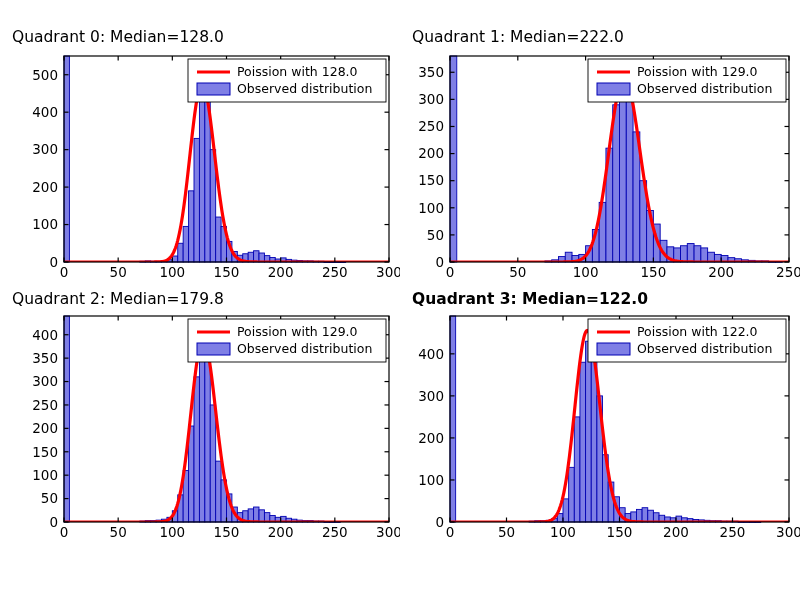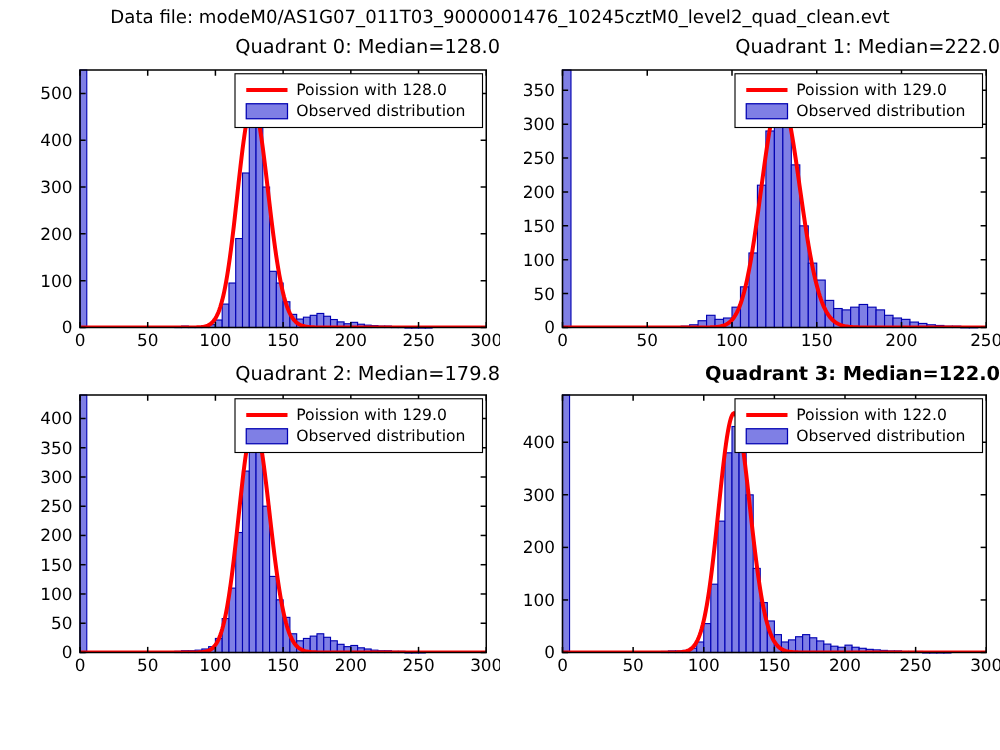--- a/index.html
+++ b/index.html
@@ -30,42 +30,42 @@
     font-family: "DejaVu Sans", sans-serif;
     white-space: nowrap;
   }
   .panel {
     position: absolute;
   }
   .panel-title {
     position: absolute;
     left: 0;
     width: 100%;
-    text-align: right;
+    text-align: left;
     font-size: 15.5px;
     color: #000000;
     white-space: nowrap;
+    padding-left: 12px;
   }
   svg { display: block; }
   .tick-label {
     font-family: "DejaVu Sans", sans-serif;
     font-size: 13.5px;
     fill: #000000;
   }
   .legend-label {
     font-family: "DejaVu Sans", sans-serif;
     font-size: 12.5px;
     fill: #000000;
   }
 </style>
 </head>
 <body>
 
 <div id="figure">
-  <div id="suptitle">Data file: modeM0/AS1G07_011T03_9000001476_10245cztM0_level2_quad_clean.evt</div>
   <div class="panel" id="panel-0" style="left: 0px; top: 28px; width: 400px; height: 262px;">
       <div class="panel-title" style="top: 0px;">Quadrant 0: Median=128.0</div>
       <svg width="400" height="262">
         <rect x="64" y="28" width="325" height="206" fill="#ffffff" stroke="none"></rect>
         <g>
           <rect x="64.00" y="28.00" width="5.42" height="206.00" fill="#7f7fe5" stroke="#0000b2" stroke-width="0.9"></rect>
           <rect x="139.83" y="233.25" width="5.42" height="0.80" fill="#7f7fe5" stroke="#0000b2" stroke-width="0.9"></rect>
           <rect x="145.25" y="232.88" width="5.42" height="1.12" fill="#7f7fe5" stroke="#0000b2" stroke-width="0.9"></rect>
           <rect x="150.67" y="233.25" width="5.42" height="0.80" fill="#7f7fe5" stroke="#0000b2" stroke-width="0.9"></rect>
           <rect x="156.08" y="233.25" width="5.42" height="0.80" fill="#7f7fe5" stroke="#0000b2" stroke-width="0.9"></rect>

